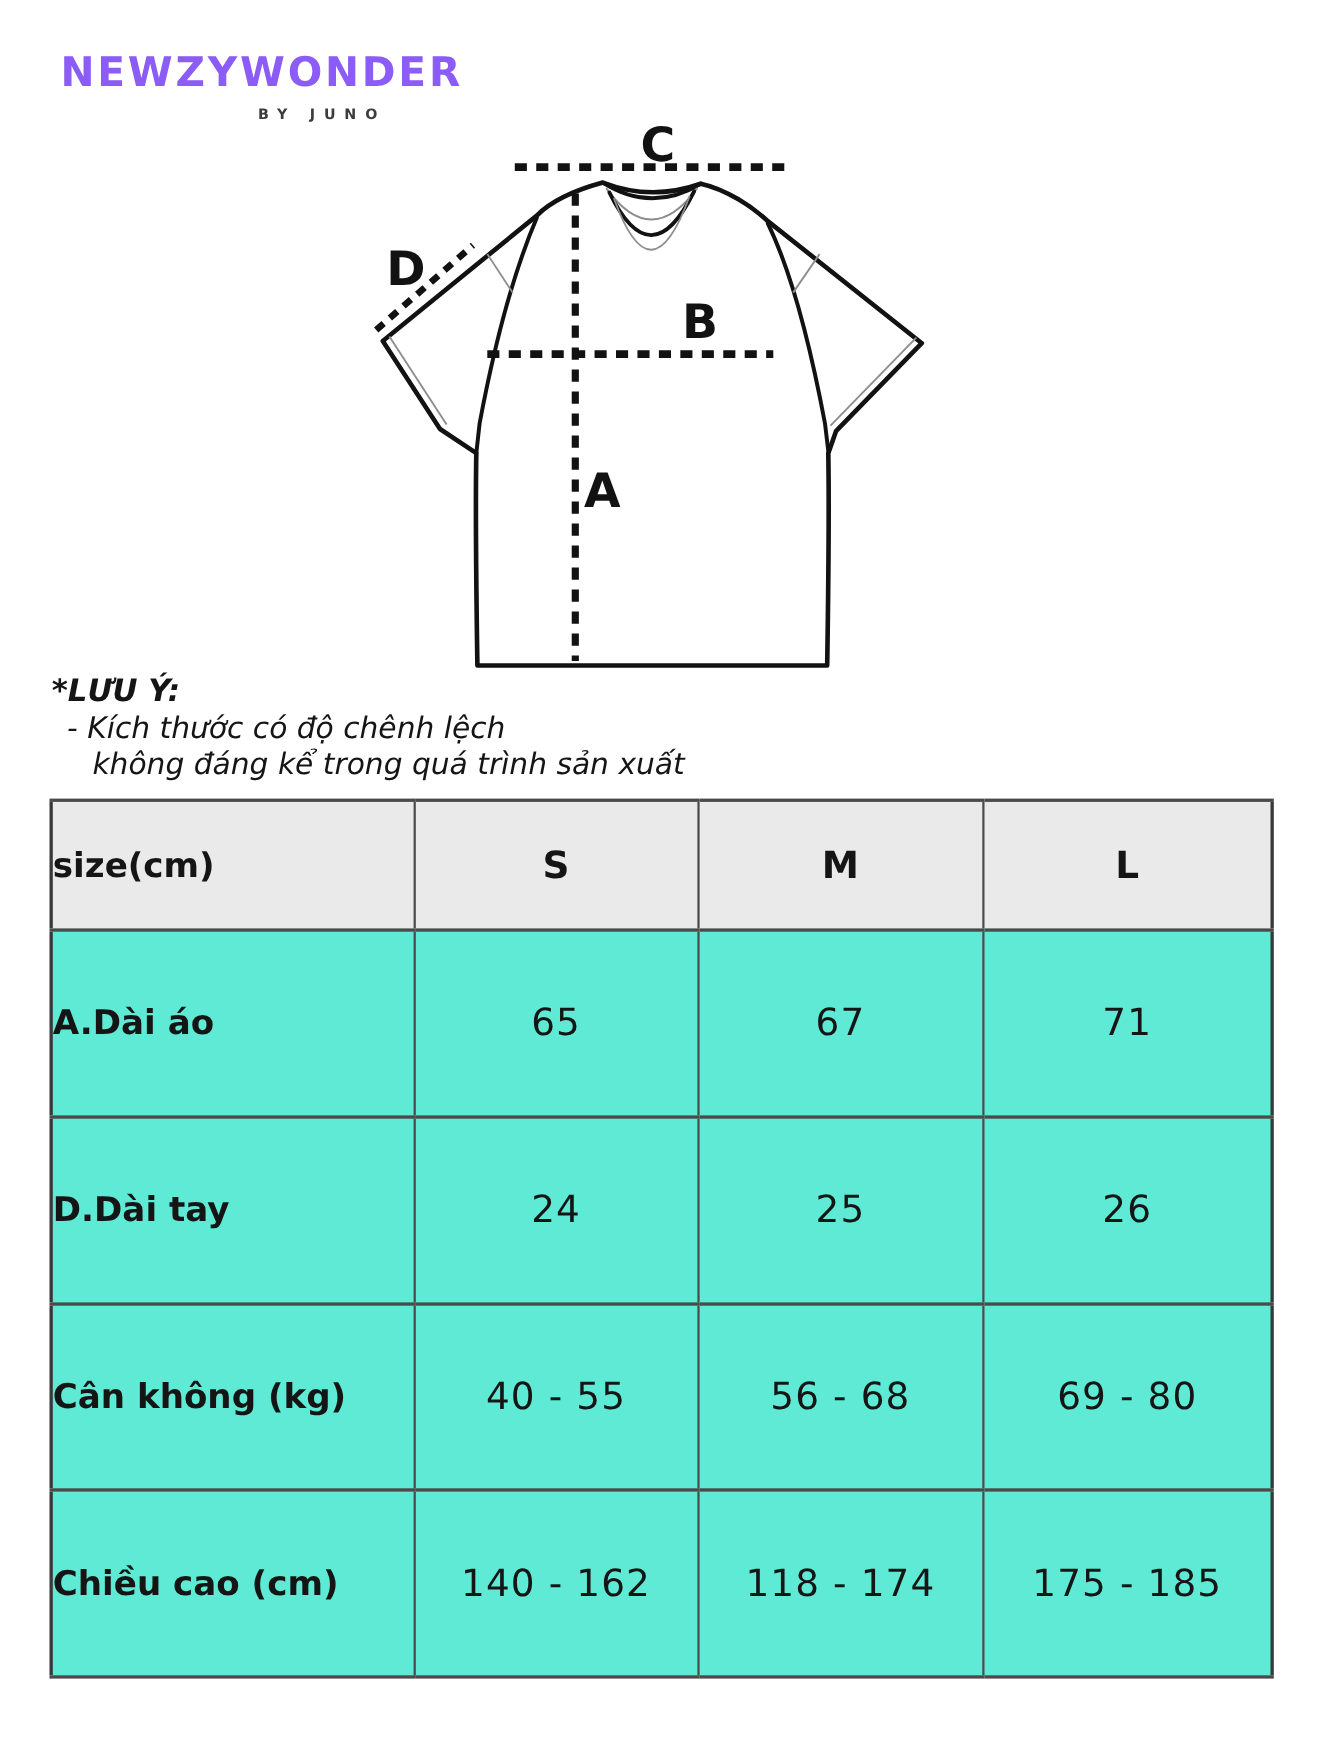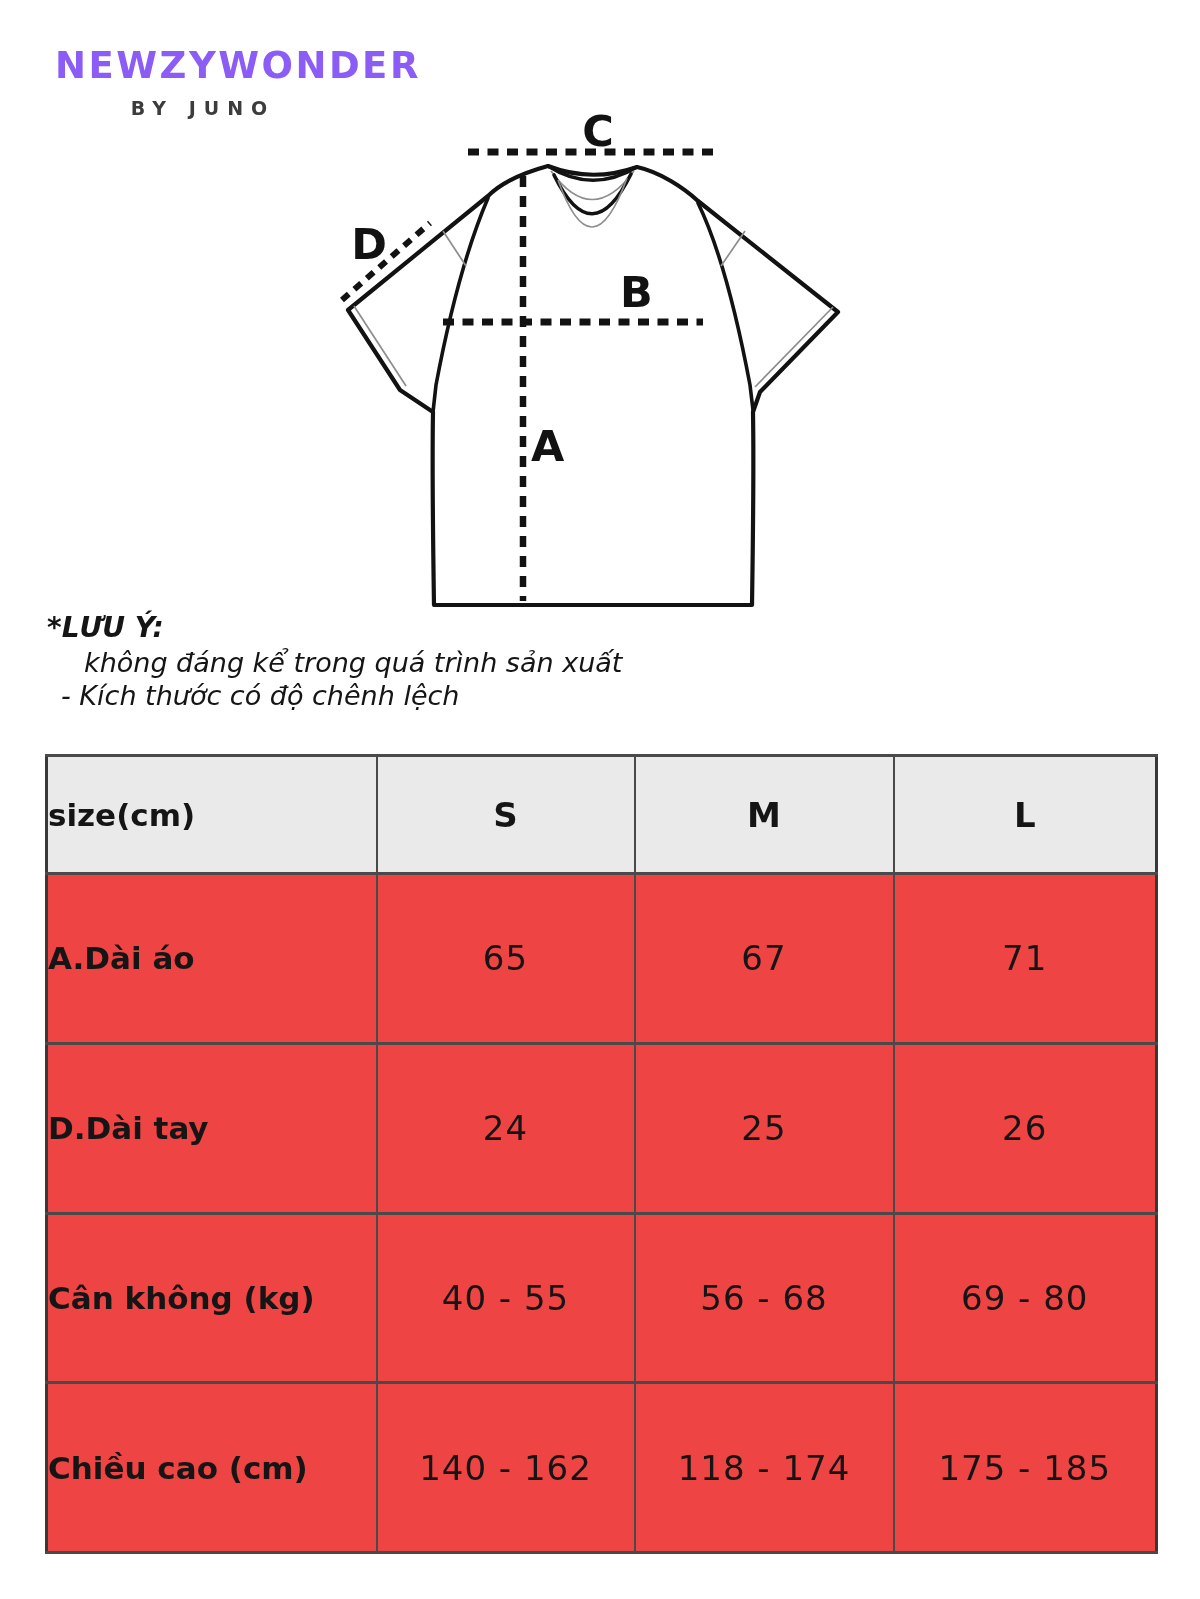--- a/index.html
+++ b/index.html
@@ -12,22 +12,22 @@
     overflow:hidden;
   }
 
   
   .brand { position:absolute; left:55px; top:44px; width:300px; }
   .brand-name {
     font-size:37px; font-weight:800; letter-spacing:2.5px;
     color:#8b5cf6; white-space:nowrap;
   }
   .brand-tagline {
-    margin-top:10px; text-align:center; width:296px;
-    font-size:19px; font-weight:600; letter-spacing:8px; color:#3c3c3c;
+    margin-top:10px; text-align:right; width:296px;
+    font-size:13px; font-weight:600; letter-spacing:8px; color:#3c3c3c;
   }
 
   
   .diagram { position:absolute; left:300px; top:108px; width:580px; height:512px; }
   .diagram .outline { fill:#ffffff; stroke:#121212; stroke-width:4.2; stroke-linejoin:round; }
   .diagram .bold-line { fill:none; stroke:#121212; stroke-width:3.6; stroke-linecap:round; }
   .diagram .thin-line { fill:none; stroke:#8d8d8d; stroke-width:1.7; }
   .diagram .dash { fill:none; stroke:#121212; stroke-width:7; stroke-dasharray:11 8.5; }
   .diagram .dash-a { stroke-width:6.5; stroke-dasharray:11 9; }
   .diagram .dash-d { stroke-width:6; stroke-dasharray:9 7.5; }
@@ -37,32 +37,32 @@
   }
 
   
   .note { position:absolute; left:0; top:610px; font-style:italic; }
   .note-title { margin-left:47px; font-size:28px; font-weight:bold; line-height:36px; }
   .note-line  { margin-left:61px; font-size:27px; line-height:33px; }
   .note-line-2 { margin-left:84px; }
 
   
   .size-table {
-    position:absolute; left:45px; top:754px;
+    position:absolute; left:45px; top:726px;
     width:1110px; height:800px;
     border-collapse:collapse; table-layout:fixed;
     border:3px solid #383838;
   }
   .size-table th, .size-table td {
     border:3px solid #4a4a4a;
     border-left-width:2px; border-right-width:2px;
     padding:0; vertical-align:middle;
   }
   .size-table thead th { background:#eaeaea; height:115px; }
-  .size-table tbody td { height:114px; background:#ef4444; }
+  .size-table tbody td { height:114px; background:#5eead4; }
   .hdr-size { text-align:left; padding-left:72px; font-size:31px; font-weight:bold; }
   .hdr-col  { text-align:center; font-size:34px; font-weight:bold; }
   .row-label { text-align:left; padding-left:42px; font-size:31px; font-weight:bold; white-space:nowrap; }
   .cell-val { text-align:center; font-size:34px; font-weight:normal; letter-spacing:1px; }
 </style>
 </head>
 <body>
 
 <div class="page">
 
@@ -106,22 +106,22 @@
     <path class="dash dash-d" d="M 342,300 L 430,223"></path>
 
     <text x="598" y="146" text-anchor="middle">C</text>
     <text x="369" y="259" text-anchor="middle">D</text>
     <text x="620" y="307">B</text>
     <text x="531" y="461">A</text>
   </svg>
 
   <div class="note">
     <div class="note-title">*LƯU Ý:</div>
+    <div class="note-line">- Kích thước có độ chênh lệch</div>
     <div class="note-line note-line-2">không đáng kể trong quá trình sản xuất</div>
-    <div class="note-line">- Kích thước có độ chênh lệch</div>
   </div>
 
   <table class="size-table">
     <colgroup>
       <col style="width:330px">
         <col style="width:258px">
         <col style="width:259px">
         <col style="width:263px">
     </colgroup>
     <thead>

